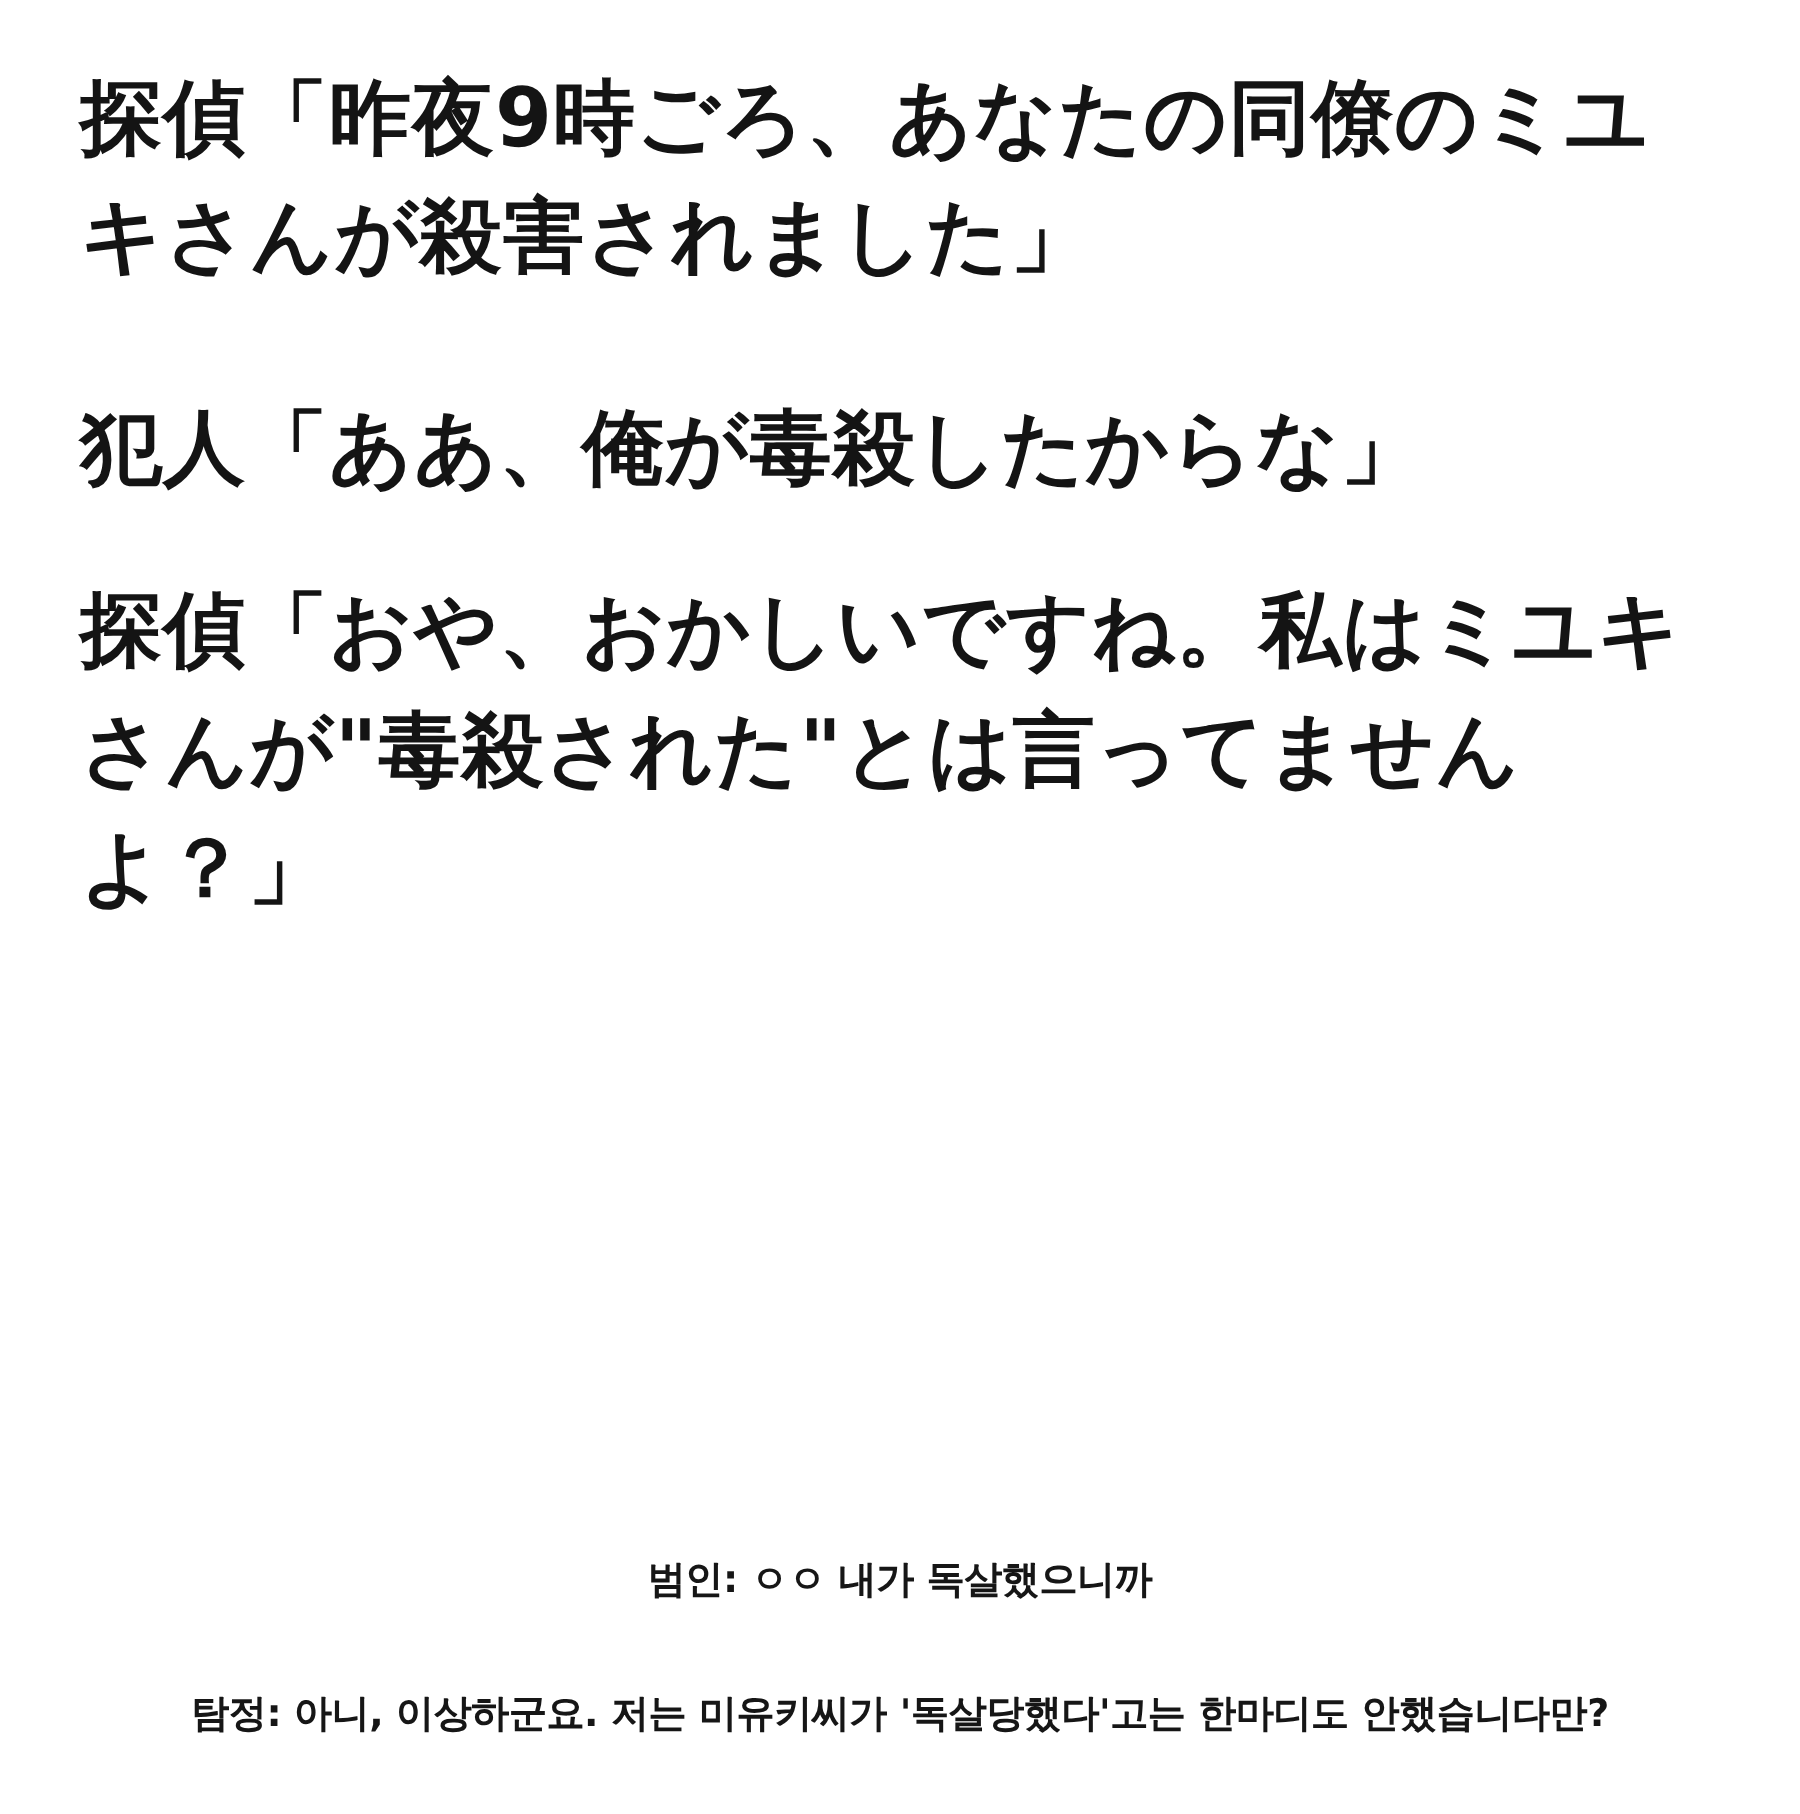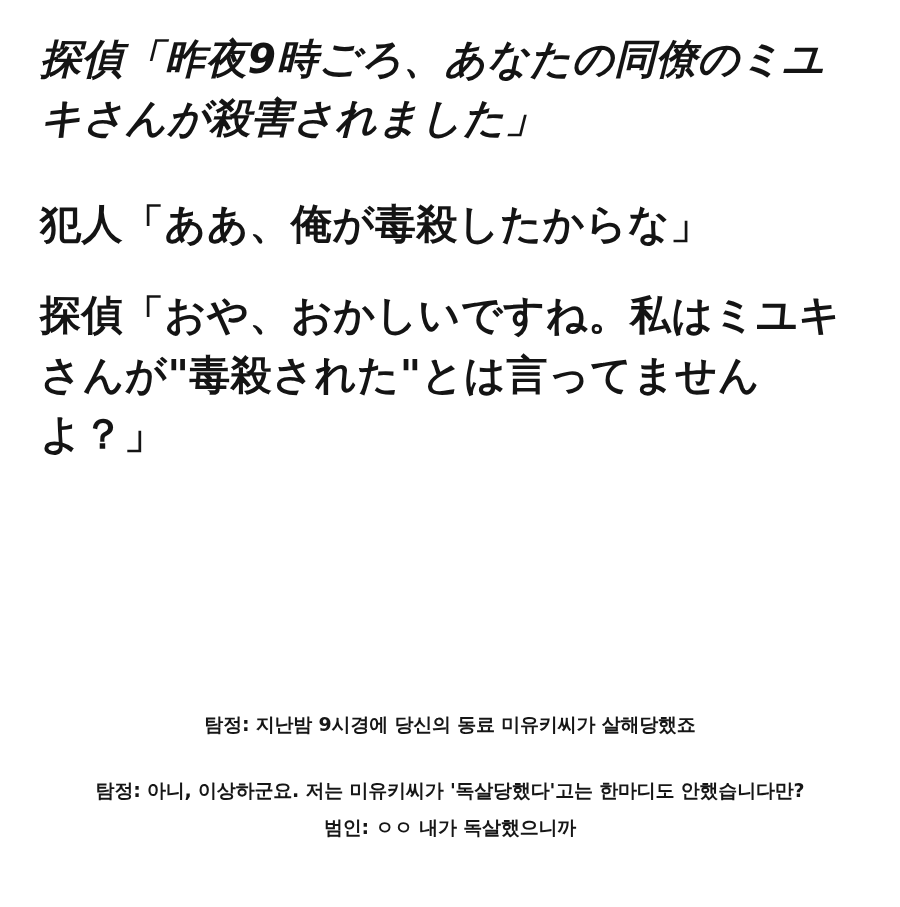--- a/index.html
+++ b/index.html
@@ -28,21 +28,20 @@
     line-height: 1.45;
     font-weight: 700;
     letter-spacing: 0.5px;
     color: #141414;
     margin: 0 0 46px 0;
     white-space: pre-wrap;
     word-break: break-all;
   }
   .jp-block:first-child {
     margin-top: 6px;
-    font-style: italic;
   }
   .jp-block.tight {
     margin-bottom: 32px;
   }
   .spacer {
     flex: 1 1 auto;
     min-height: 40px;
   }
   .ko-section {
     padding-bottom: 28px;
@@ -65,18 +64,17 @@
 
 <div class="page">
 
   <p class="jp-block">探偵「昨夜9時ごろ、あなたの同僚のミユキさんが殺害されました」</p>
   <p class="jp-block tight">犯人「ああ、俺が毒殺したからな」</p>
   <p class="jp-block">探偵「おや、おかしいですね。私はミユキさんが"毒殺された"とは言ってませんよ？」</p>
 
   <div class="spacer"></div>
 
   <div class="ko-section">
-    <p class="ko-line">탐정: 지난밤 9시경에 당신의 동료 미유키씨가 살해당했죠</p>
+    <p class="ko-line">범인: ㅇㅇ 내가 독살했으니까</p>
     <p class="ko-line last">탐정: 아니, 이상하군요. 저는 미유키씨가 '독살당했다'고는 한마디도 안했습니다만?</p>
-    <p class="ko-line">범인: ㅇㅇ 내가 독살했으니까</p>
   </div>
 
 </div>
 
 </body></html>

